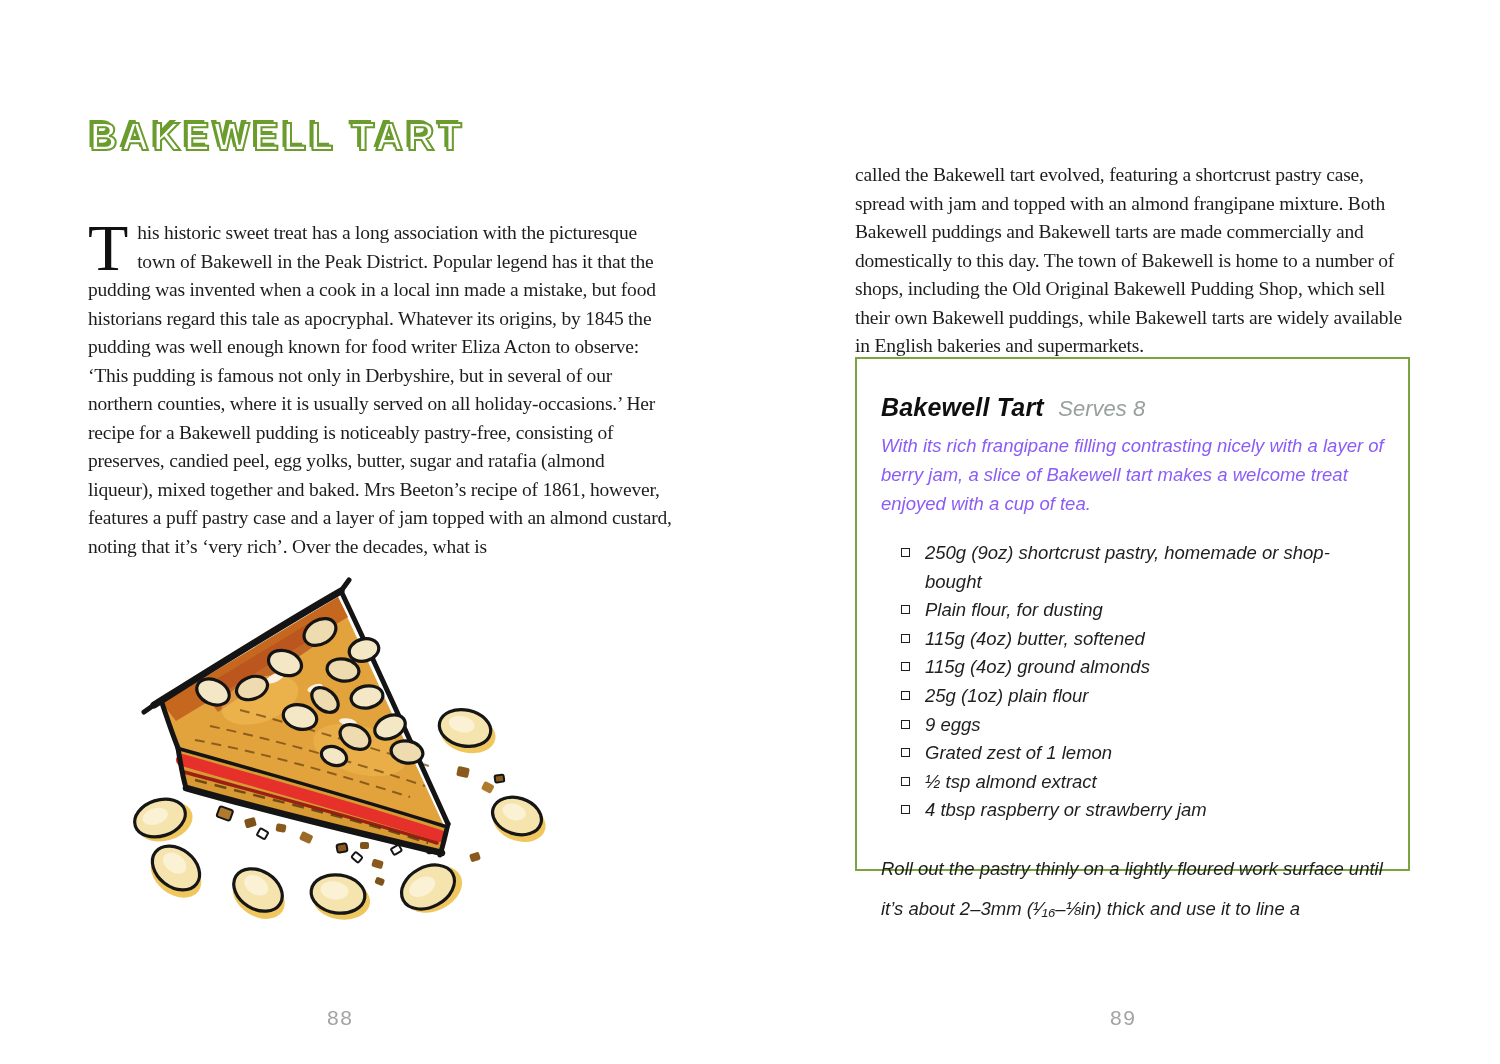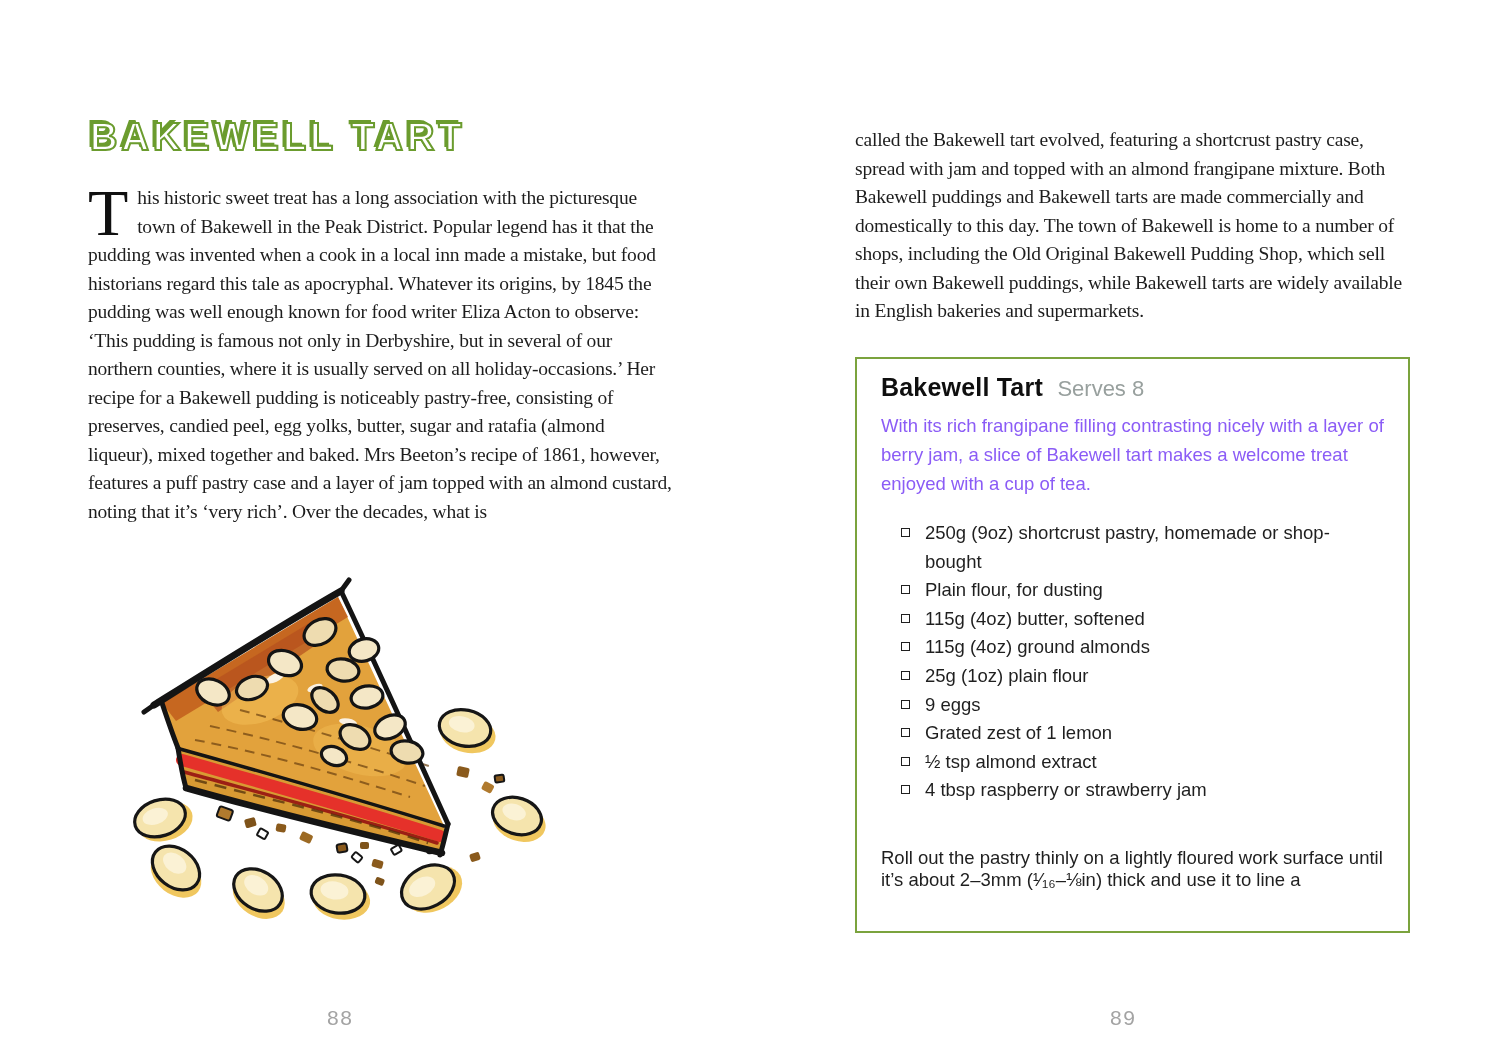--- a/index.html
+++ b/index.html
@@ -13,42 +13,42 @@
     font-size:38px;font-weight:700;letter-spacing:4px;
     color:#ffffff;
     -webkit-text-stroke:2px var(--title-green);
     text-shadow:-3px -3px 0 var(--title-green), -1px -1px 0 var(--title-green);
     white-space:nowrap;
   }
   .body-text{
     position:absolute;
     font-family:"Liberation Serif","DejaVu Serif",serif;
     font-size:19.5px;line-height:28.5px;letter-spacing:-0.2px;
-    color:#1d1d1d;text-align:left;
+    color:#1d1d1d;text-align:left;margin-top:35px;
   }
   #left-body{left:88px;top:184px;width:585px;}
   #right-body{left:855px;top:126px;width:556px;}
   .dropcap{
     float:left;font-size:66px;line-height:52px;
     padding:3px 9px 0 0;color:#101010;font-weight:400;
   }
   .illustration{position:absolute;left:110px;top:560px;width:540px;height:410px;}
   .recipe-card{
-    position:absolute;left:855px;top:357px;width:555px;height:576px;
+    position:absolute;left:855px;top:357px;width:555px;height:514px;
     box-sizing:border-box;border:2px solid var(--card-border);
-    background:#ffffff;padding:14px 24px;
+    background:#ffffff;padding:34px 24px;font-style:italic;
   }
   .recipe-head{white-space:nowrap;}
   .recipe-title{display:inline;font-size:25px;font-weight:700;color:#0f0f0f;letter-spacing:0.2px;}
   .recipe-serves{display:inline;font-size:22px;color:var(--serves-gray);margin-left:10px;}
   .recipe-intro{margin-top:9px;font-size:18.5px;line-height:29px;color:#8b5cf6;width:508px;}
   ul.ingredients{list-style:none;margin:21px 0 0 0;padding:0 0 0 20px;}
   ul.ingredients li{display:flex;font-size:18.5px;line-height:28.6px;color:#1f1f1f;align-items:flex-start;}
   .sq{flex:0 0 auto;width:7px;height:7px;border:1.7px solid #1f1f1f;margin:9px 15px 0 0;}
-  .method{margin-top:42px;font-size:18.5px;line-height:22px;color:#1f1f1f;width:510px;}
+  .method{margin-top:24px;font-size:18.5px;line-height:40px;color:#1f1f1f;width:510px;}
   .pagenum{
     position:absolute;top:1006px;width:60px;
     font-size:21px;color:var(--page-number-gray);letter-spacing:1.5px;
   }
   #pagenum-left{left:327px;}
   #pagenum-right{left:1110px;}
 </style>
 </head>
 <body>
 

